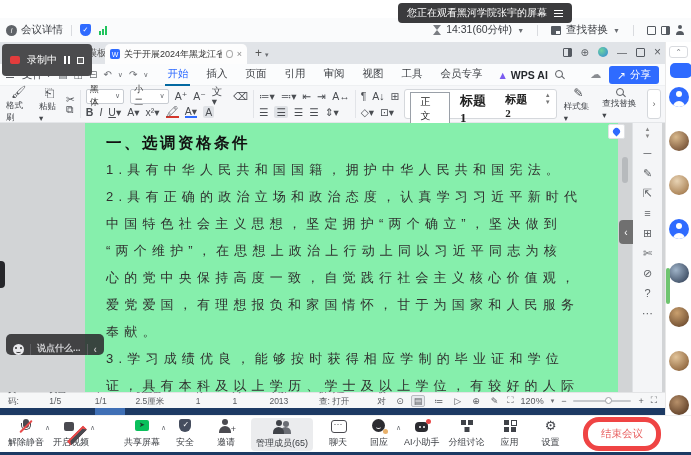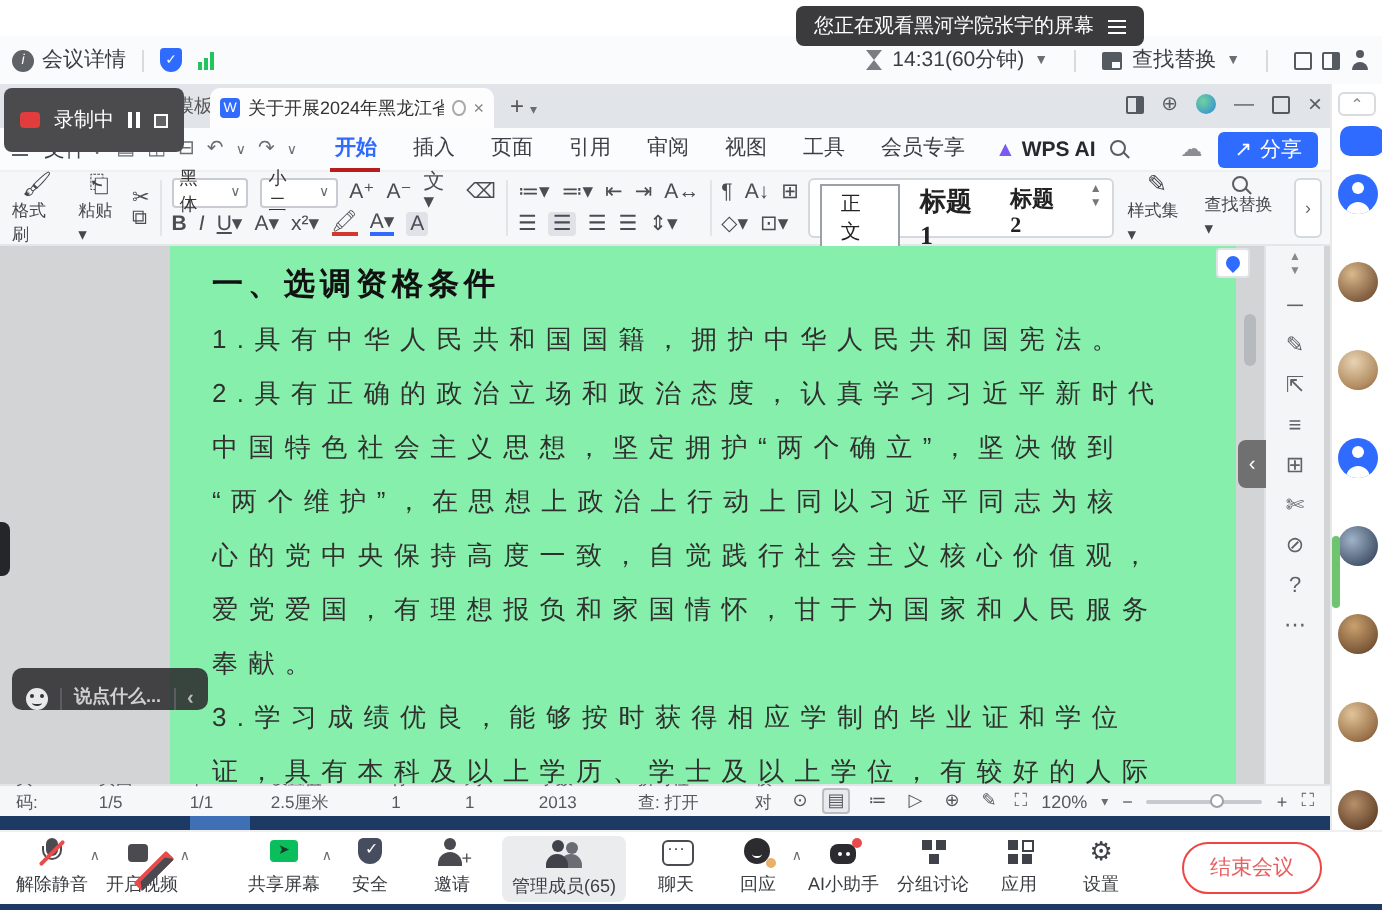--- a/index.html
+++ b/index.html
@@ -64,21 +64,21 @@
   .winctrl { position:absolute; right:4px; top:3px; display:flex; align-items:center; gap:9px; font-size:10px; color:#5a5d62; }
   .avatar-dot { width:10px; height:10px; border-radius:50%; background:radial-gradient(circle at 35% 35%, #6fd3a0, #2e86d8); }
 
   
   .menubar { height:22px; background:#fbfcfd; display:flex; align-items:center; padding:0 6px; gap:7px; font-size:10.5px; color:#3c3f44; border-bottom:1px solid #eef0f2; }
   .mb-burger i { background:#5a5d62; width:8px; }
   .file-lbl { display:flex; align-items:center; gap:3px; }
   .qicons { display:flex; gap:6px; color:#6a6d72; font-size:10px; align-items:center; }
   .mtabs { display:flex; gap:14px; margin-left:10px; }
   .mtab { padding:3px 2px; cursor:default; }
-  .mtab:first-child { color:#2f6bff; border-bottom:2px solid #b91c1c; font-weight:bold; }
+  .mtab:first-child { color:#2f6bff; border-bottom:2px solid #0369a1; font-weight:normal; }
   .ai-lbl { display:flex; align-items:center; gap:3px; font-weight:bold; color:#26292e; margin-left:6px; }
   .ai-spark { color:#7b5cf0; font-weight:bold; }
   .mag { position:relative; width:10px; height:10px; display:inline-block; }
   .mag::before { content:""; position:absolute; top:0; left:0; width:6px; height:6px; border:1.4px solid #5a5d62; border-radius:50%; }
   .mag::after { content:""; position:absolute; width:4px; height:1.4px; background:#5a5d62; transform:rotate(45deg); left:6px; top:7px; }
   .menubar-right { margin-left:auto; display:flex; align-items:center; gap:8px; }
   .cloud-ic { color:#8a8d92; font-size:11px; }
   .share-btn { background:#2f6bff; color:#fff; font-size:10.5px; border-radius:3px; padding:2px 8px; display:flex; align-items:center; gap:4px; }
 
   
@@ -182,21 +182,21 @@
   .i-react::before { content:""; position:absolute; left:2px; top:0; width:13px; height:13px; border-radius:50%; background:#2b2b30; }
   .i-react::after { content:""; position:absolute; left:6px; top:6px; width:5px; height:3px; border-bottom:1.4px solid #fff; border-radius:50%; }
   .i-react i { position:absolute; right:0; bottom:0; width:5px; height:5px; background:#e8b06a; border-radius:50%; }
   .i-ai::before { content:""; position:absolute; left:2px; top:3px; width:13px; height:10px; background:#2b2b30; border-radius:4px; }
   .i-ai::after { content:""; position:absolute; left:6px; top:7px; width:2px; height:2px; border-radius:50%; background:#fff; box-shadow:4px 0 0 #fff; }
   .i-ai i { position:absolute; right:0; top:0; width:5px; height:5px; background:#e84b4b; border-radius:50%; }
   .i-breakout::before { content:""; position:absolute; left:3px; top:1px; width:5px; height:5px; background:#3f4248; box-shadow:7px 0 0 #3f4248, 3.5px 7px 0 #3f4248; }
   .i-apps::before { content:""; position:absolute; left:3px; top:1px; width:5px; height:5px; background:#3f4248; box-shadow:0 7px 0 #3f4248, 7px 7px 0 #3f4248; }
   .i-apps::after { content:""; position:absolute; left:10px; top:1px; width:4px; height:4px; border:1.2px solid #3f4248; }
   .i-gear { font-size:13px; color:#3f4248; line-height:13px; text-align:center; }
-  .end-btn { margin-left:auto; margin-right:20px; border:1px solid #ef4444; color:#e85d5d; font-size:10.5px; border-radius:16px; padding:5px 13px; background:#fff; }
+  .end-btn { margin-left:auto; margin-right:20px; border:5px solid #ef4444; color:#e85d5d; font-size:10.5px; border-radius:16px; padding:5px 13px; background:#fff; }
   .bedge { position:absolute; left:0; right:0; bottom:0; height:3px; background:#1d3a64; }
 </style>
 </head>
 <body>
 
 <div class="stage">
 
   <div class="banner-pill">
     <span>您正在观看黑河学院张宇的屏幕</span>
     <span class="burger">

